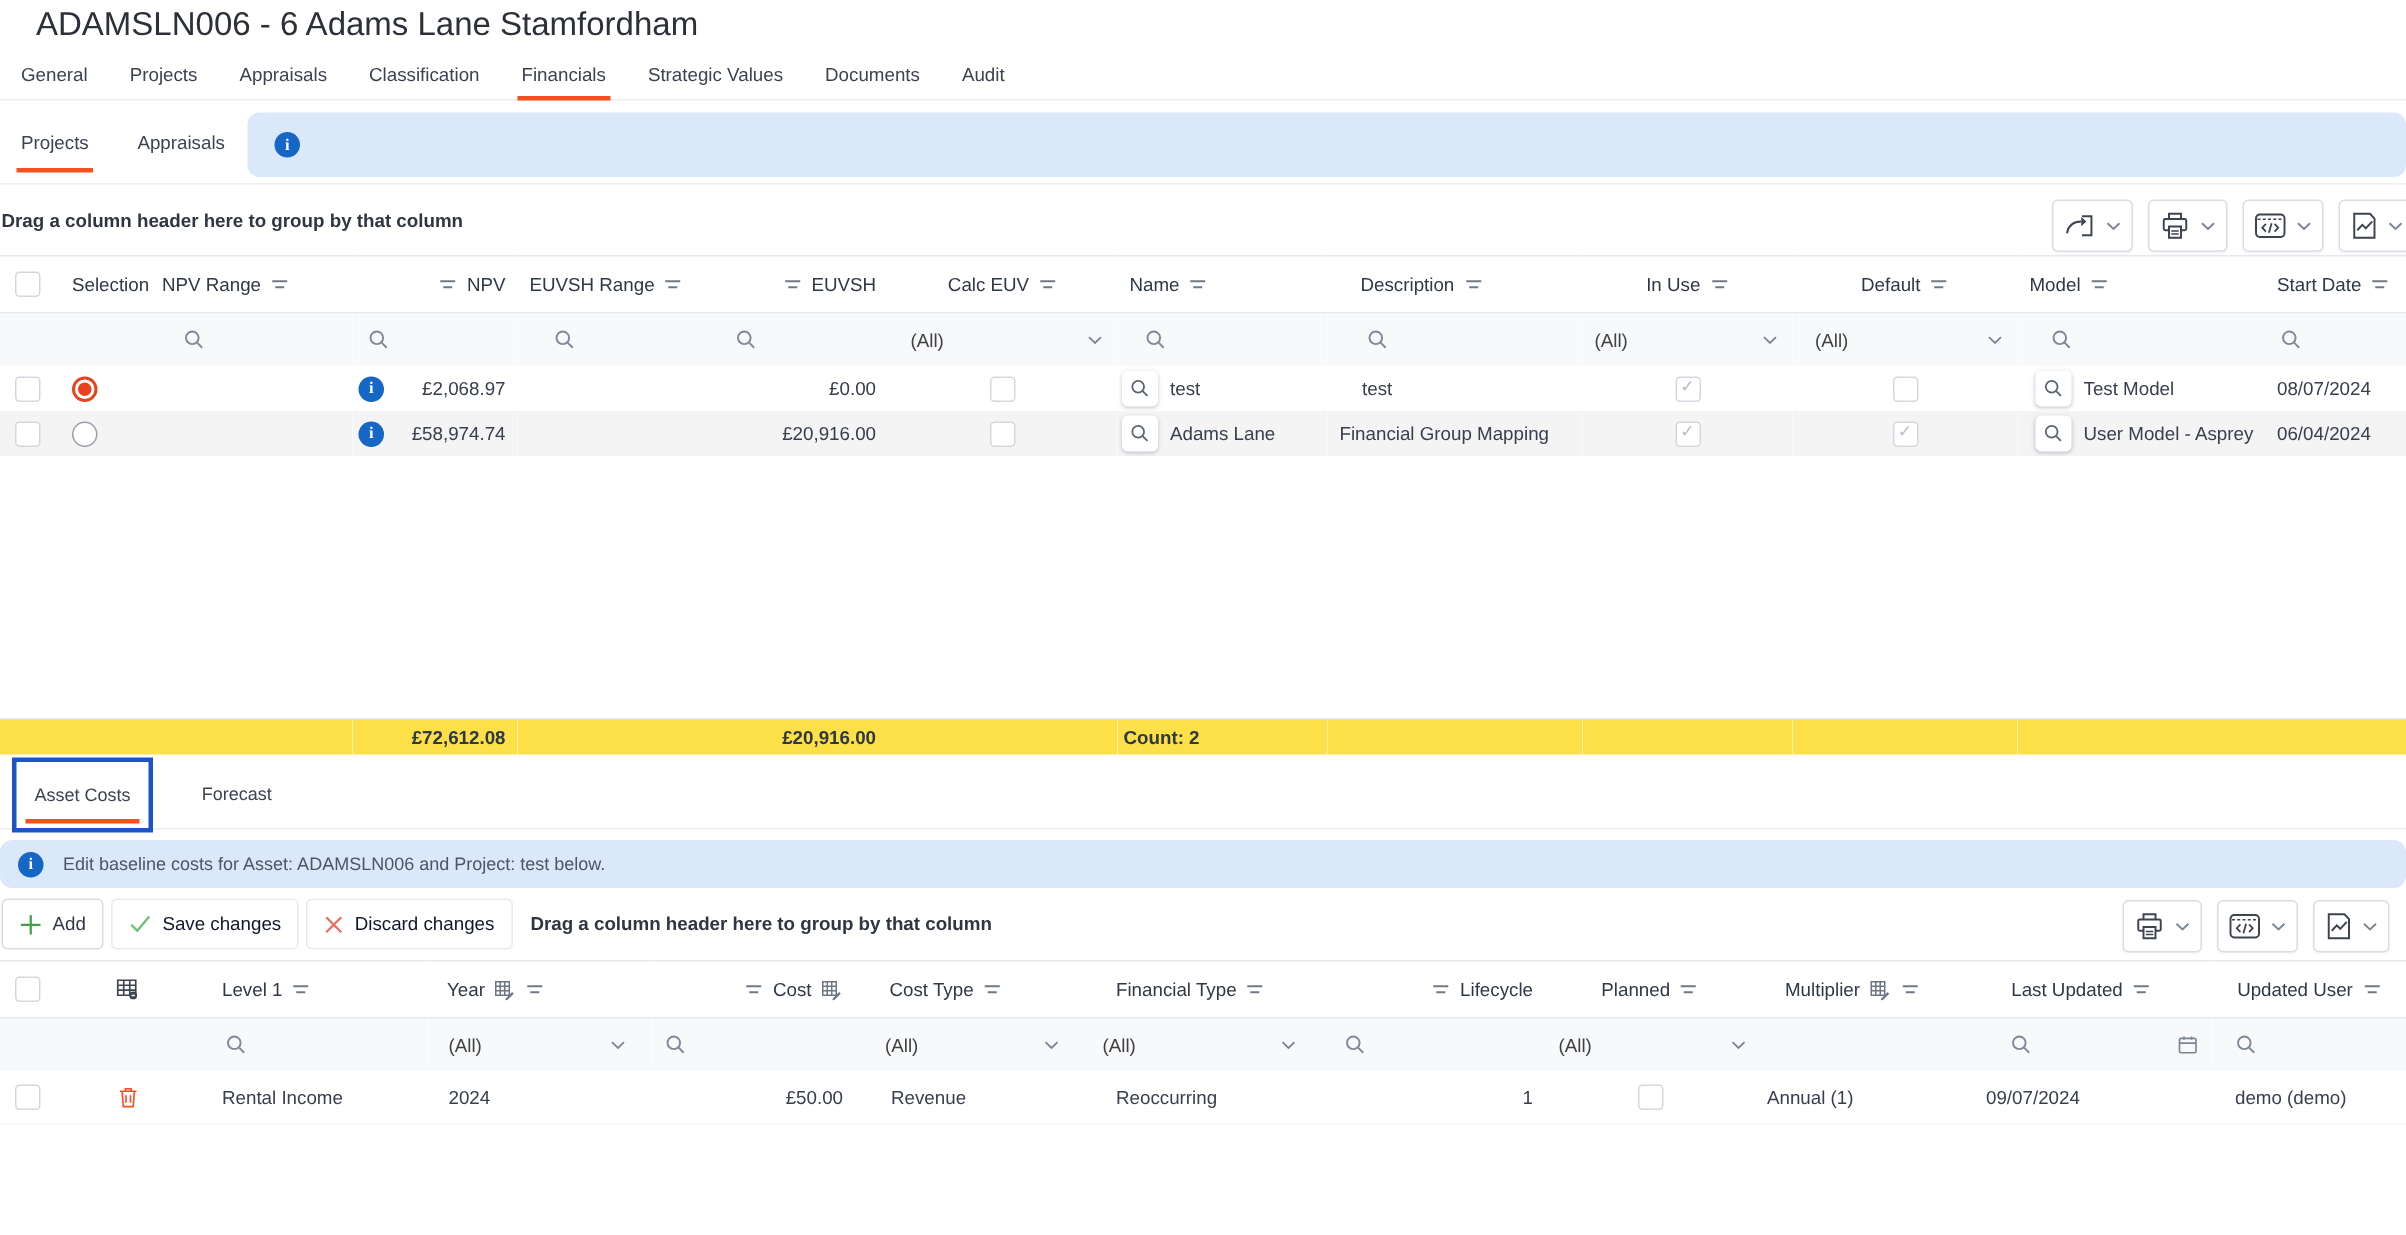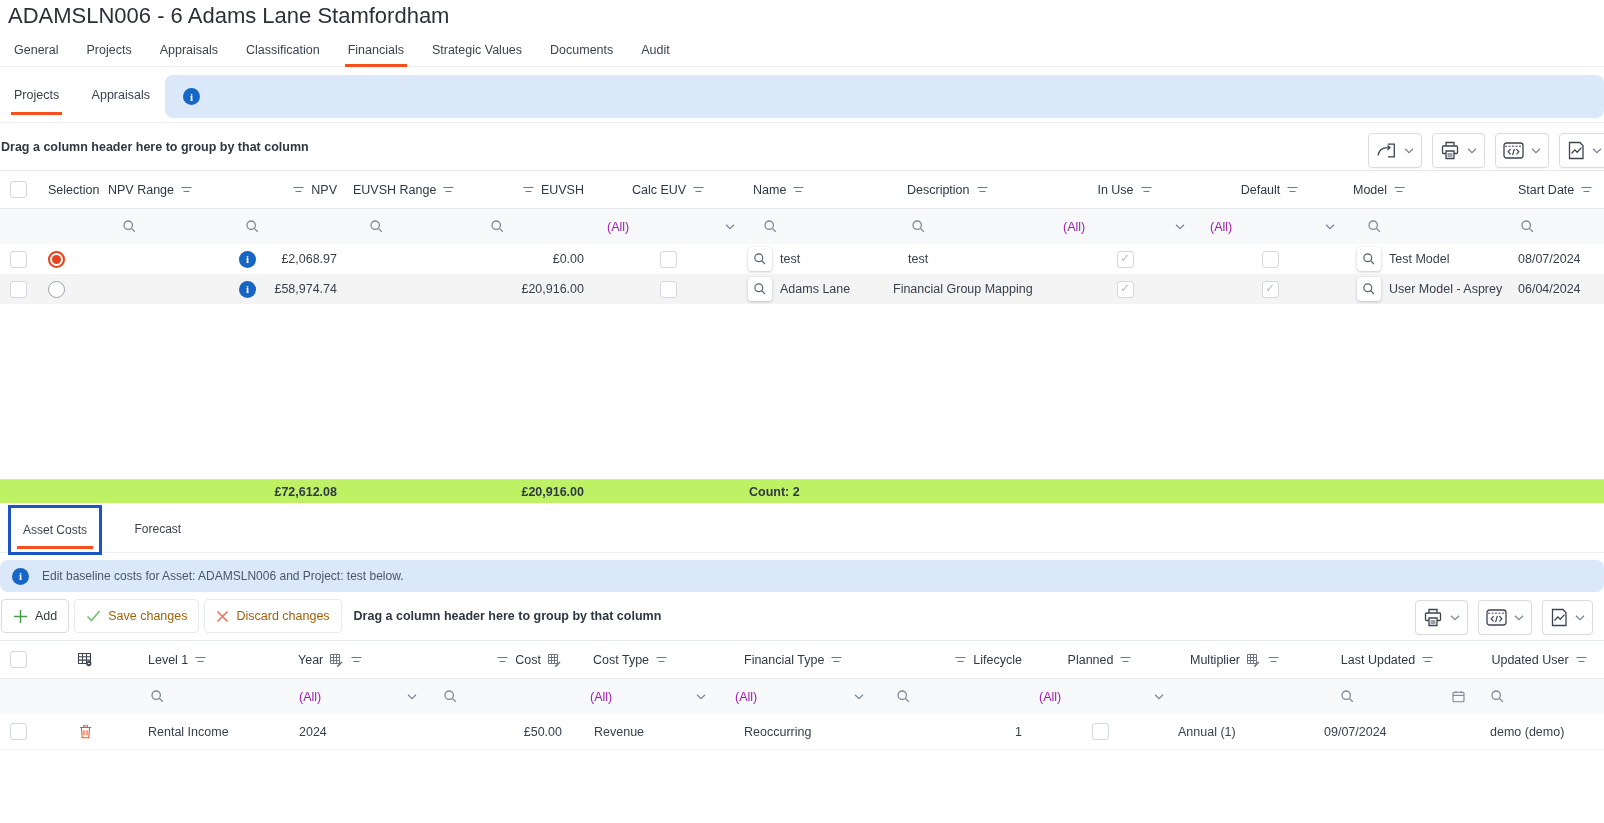--- a/index.html
+++ b/index.html
@@ -4,21 +4,21 @@
 <style>
   html,body{margin:0;padding:0}
   body{
     width:1604px;height:823px;overflow:hidden;position:relative;
     background:#fff;color:#333;
     font-family:"Liberation Sans","DejaVu Sans",sans-serif;
     -webkit-font-smoothing:antialiased;
   }
 
   
-  .page-title{position:absolute;left:8px;top:0;height:32px;line-height:32px;
+  .page-title{position:absolute;left:24px;top:0;height:32px;line-height:32px;
     font-size:22px;font-weight:400;color:#2c3038;white-space:nowrap}
 
   .main-tabs{position:absolute;left:0;top:36px;right:0;height:30px;
     display:flex;border-bottom:1px solid #eceef1;padding-left:0}
   .mtab{position:relative;padding:0 14px;font-size:12.5px;color:#3c4350;
     line-height:28px;white-space:nowrap;cursor:pointer}
   .mtab.active::after{content:"";position:absolute;left:11px;right:11px;bottom:-1px;
     height:3px;background:#f4511e}
 
   .subtab-bar{position:absolute;left:0;top:70px;right:0;height:52px;border-bottom:1px solid #eceef1}
@@ -47,26 +47,26 @@
   .iconbar1{left:1368px;top:133px}
   .iconbar2{left:1415px;top:600px}
   .ibtn{height:33px;border:1px solid #d9dce2;border-radius:4px;background:#fff;
     display:flex;align-items:center;gap:7px;padding:0 7px;box-shadow:0 1px 2px rgba(0,0,0,.04)}
 
   
   table.grid{position:absolute;left:0;border-collapse:collapse;table-layout:fixed;width:1604px}
   th,td{padding:0;margin:0;overflow:hidden;white-space:nowrap;vertical-align:middle}
   .hrow th{height:37px;border-top:1px solid #e5e8ec;border-bottom:1px solid #e5e8ec;
     font-weight:400;font-size:12.5px;color:#2f3845;text-align:center}
-  .frow td{height:35px;background:#f7f9fb;font-size:12.5px;color:#a21caf}
+  .frow td{height:35px;background:#f7f9fb;font-size:12.5px;color:#404040}
   .drow td{height:30px;font-size:12.5px;color:#39404d}
   .drow.alt td{background:#f4f4f5}
   .g2 .drow td{height:35px;border-bottom:1px solid #f2f3f5}
   .spacer td{height:175px;background:#fff}
-  .sumrow td{height:23px;border-top:1px solid #d8dbe0;background:#bef264;
+  .sumrow td{height:23px;border-top:1px solid #d8dbe0;background:#fde047;
     font-weight:700;font-size:12.5px;color:#2f3845}
 
   .cc{display:flex;align-items:center;gap:6px;height:100%;padding:0 8px}
   .cc.right{justify-content:flex-end}
   .cc.center{justify-content:center;padding:0 2px}
   .cc.sb{justify-content:space-between}
   .grow{flex:1}
 
   .cb{width:17px;height:17px;min-width:17px;border:1px solid #d4d8de;border-radius:3px;background:#fff;
     display:inline-flex;align-items:center;justify-content:center;
@@ -85,21 +85,21 @@
     height:44px;padding:0 12px;font-size:12px;color:#3c4350;cursor:pointer;vertical-align:top}
   .atab.focused{border:3px solid #1b55c5;margin-left:8px}
   .atab.focused::after{content:"";position:absolute;left:6px;right:6px;bottom:3px;height:3px;background:#f4511e}
   .atab.plain{margin-left:16px;height:47px}
 
   
   .toolbar{position:absolute;left:1px;top:599px;display:flex;align-items:center;gap:5px}
   .tbtn{height:32px;border:1px solid #d8dbe0;border-radius:4px;background:#fff;
     display:inline-flex;align-items:center;gap:7px;padding:0 11px;
     font-size:12.5px;color:#333a45;cursor:pointer;white-space:nowrap}
-  .tbtn.disabled{border-color:#e7eaee;color:#a16207;cursor:default}
+  .tbtn.disabled{border-color:#e7eaee;color:#0f172a;cursor:default}
   .toolbar .group-hint{margin-left:7px}
 </style>
 </head>
 <body>
 
 <div class="page-title">ADAMSLN006 - 6 Adams Lane Stamfordham</div>
 
 <nav class="main-tabs">
   <span class="mtab">General</span>
   <span class="mtab">Projects</span>

